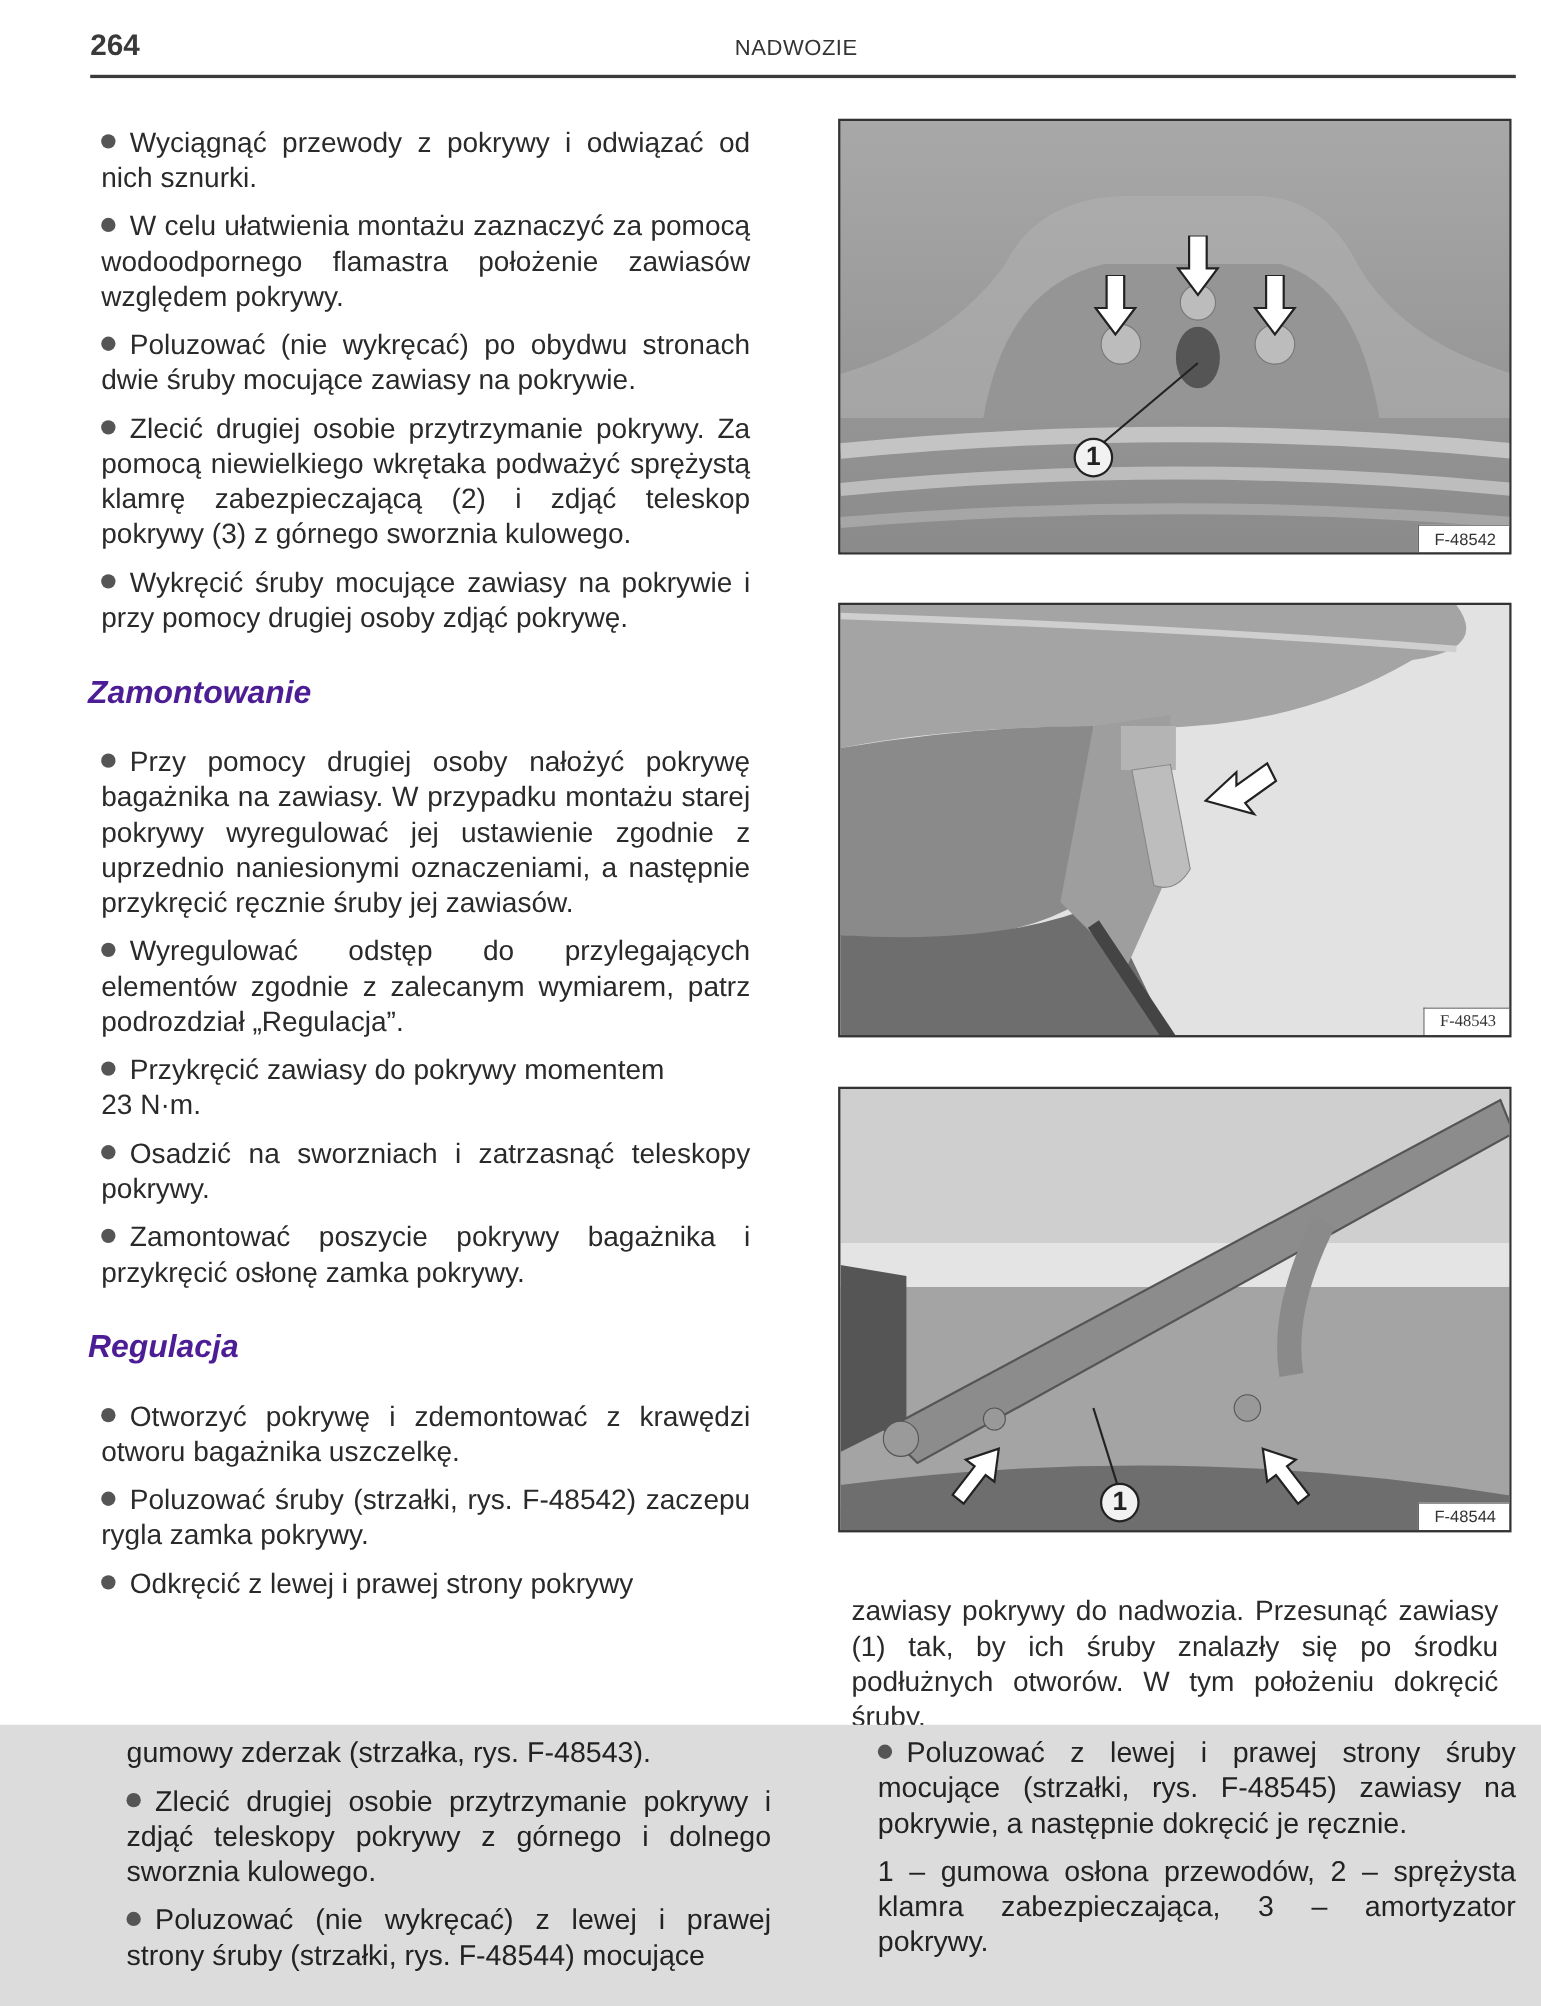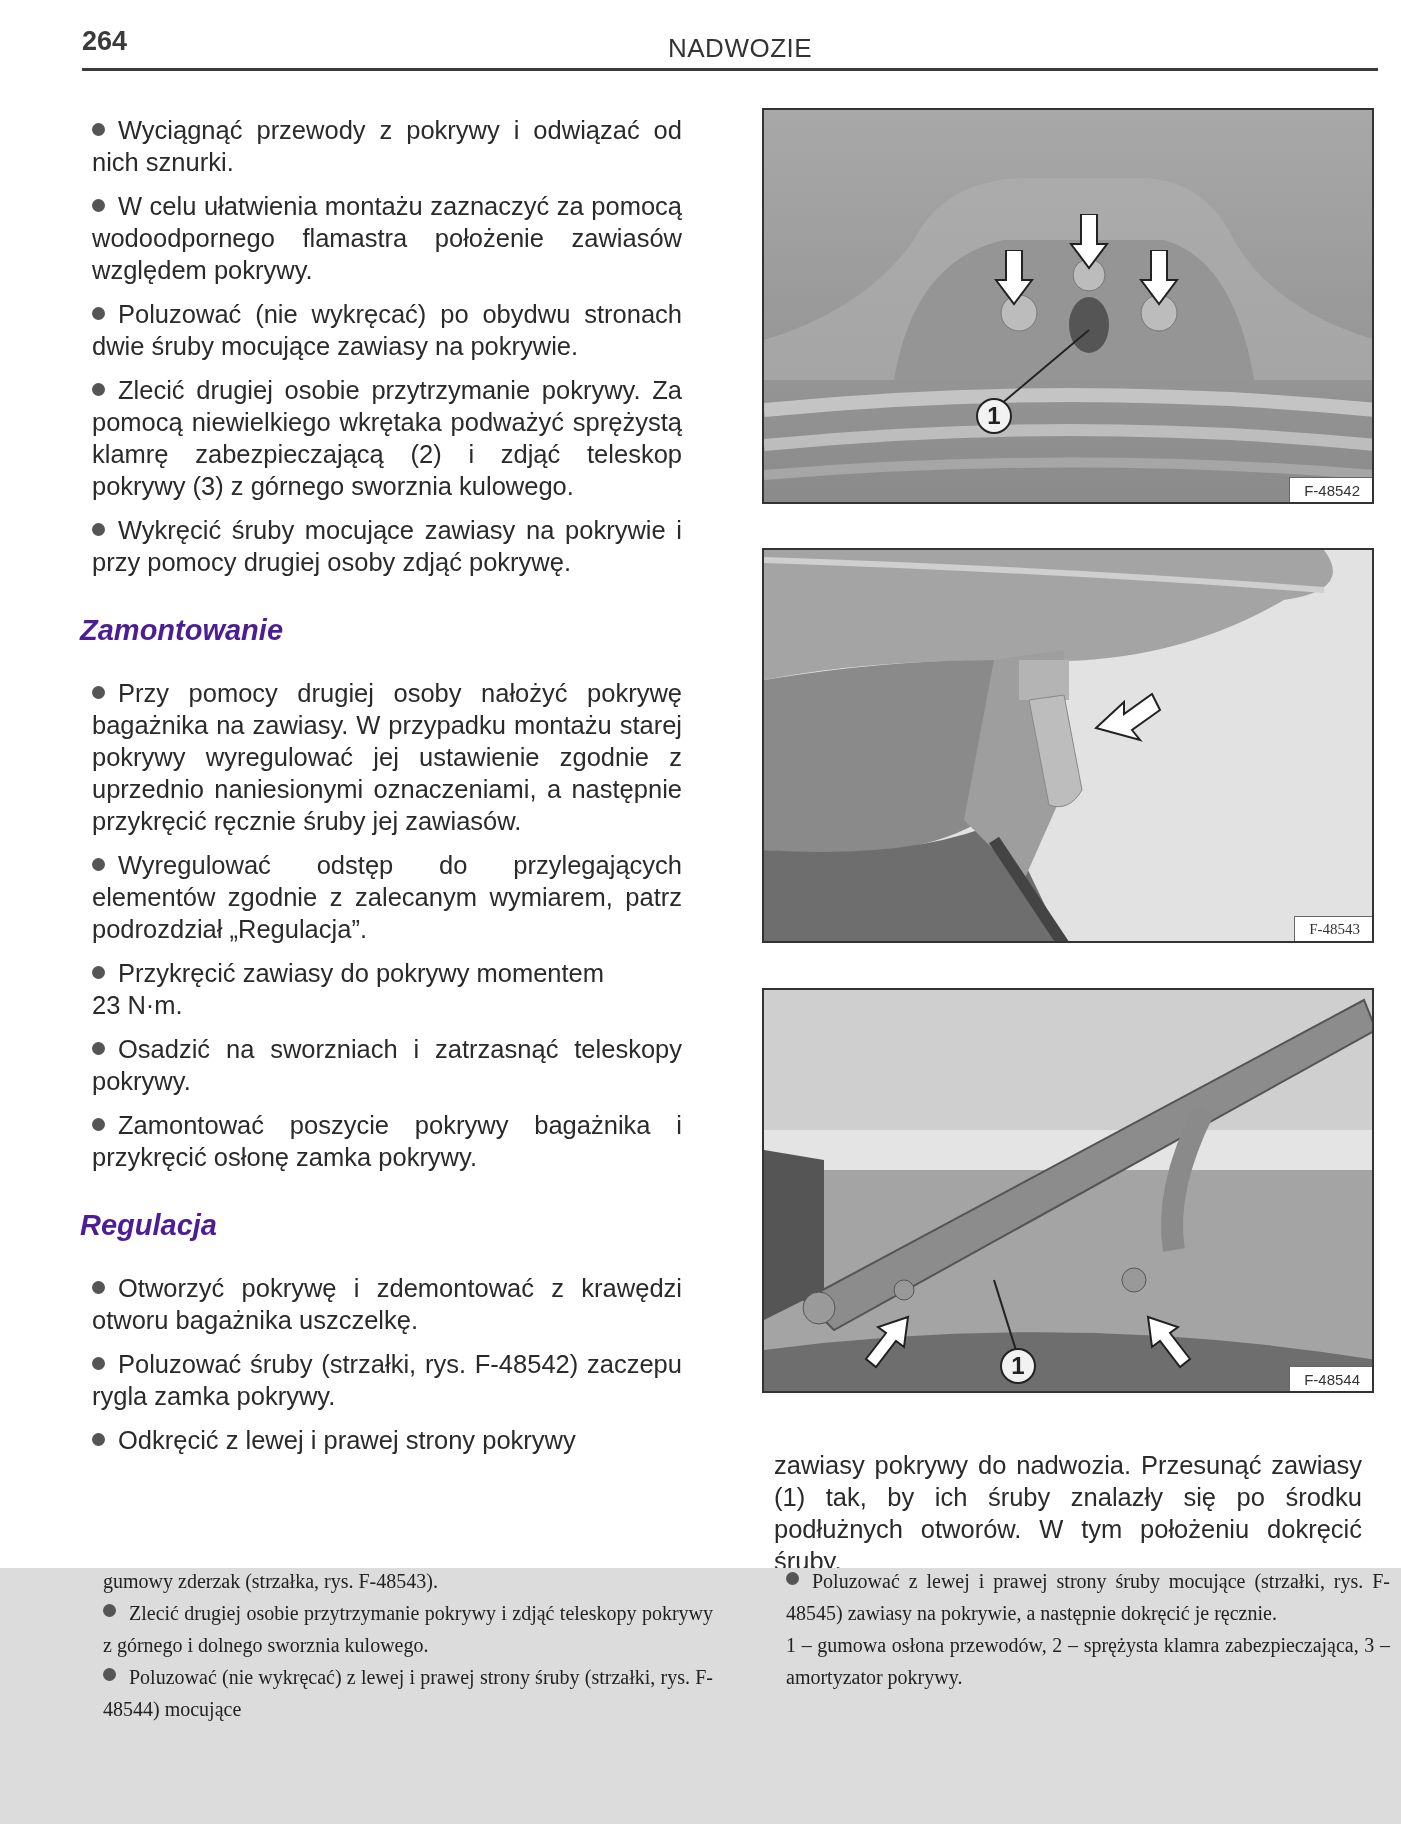--- a/index.html
+++ b/index.html
@@ -8,21 +8,21 @@
     background: #ffffff;
     font-family: "Liberation Sans", "DejaVu Sans", sans-serif;
     color: #2a2a2a;
   }
   .page-number {
     position: absolute; left: 82px; top: 26px;
     font-size: 27px; font-weight: bold; color: #3a3a3a;
   }
   .running-head {
     position: absolute; left: 668px; top: 33px;
-    font-size: 26px; color: #333; letter-spacing: 0.5px;
+    font-size: 20px; color: #333; letter-spacing: 0.5px;
   }
   .head-rule {
     position: absolute; left: 82px; top: 68px; width: 1296px; height: 3px;
     background: #3a3a3a;
   }
   .col-left {
     position: absolute; left: 80px; top: 102px; width: 614px;
   }
   .para {
     font-size: 25.5px; line-height: 32px; text-align: justify;
@@ -59,21 +59,21 @@
   .gray-band {
     position: absolute; left: 0; top: 1568px; width: 1401px; height: 256px;
     background: #dcdcdc;
   }
   .band-left {
     position: absolute; left: 103px; top: 1565px; width: 610px;
   }
   .band-right {
     position: absolute; left: 786px; top: 1565px; width: 604px;
   }
-  .band-text { font-size: 20px; line-height: 32px; text-align: justify; margin: 0; color: #222; font-family: Liberation Serif, serif; }
+  .band-text { font-size: 26px; line-height: 32px; text-align: justify; margin: 12px; color: #222; }
 </style>
 </head>
 <body>
 
 <div class="page-number">264</div>
 <div class="running-head">NADWOZIE</div>
 <div class="head-rule"></div>
 
 <div class="col-left">
   <p class="para"><span class="bullet"></span><span>Wyciągnąć przewody z pokrywy i odwiązać od nich sznurki.</span></p>

